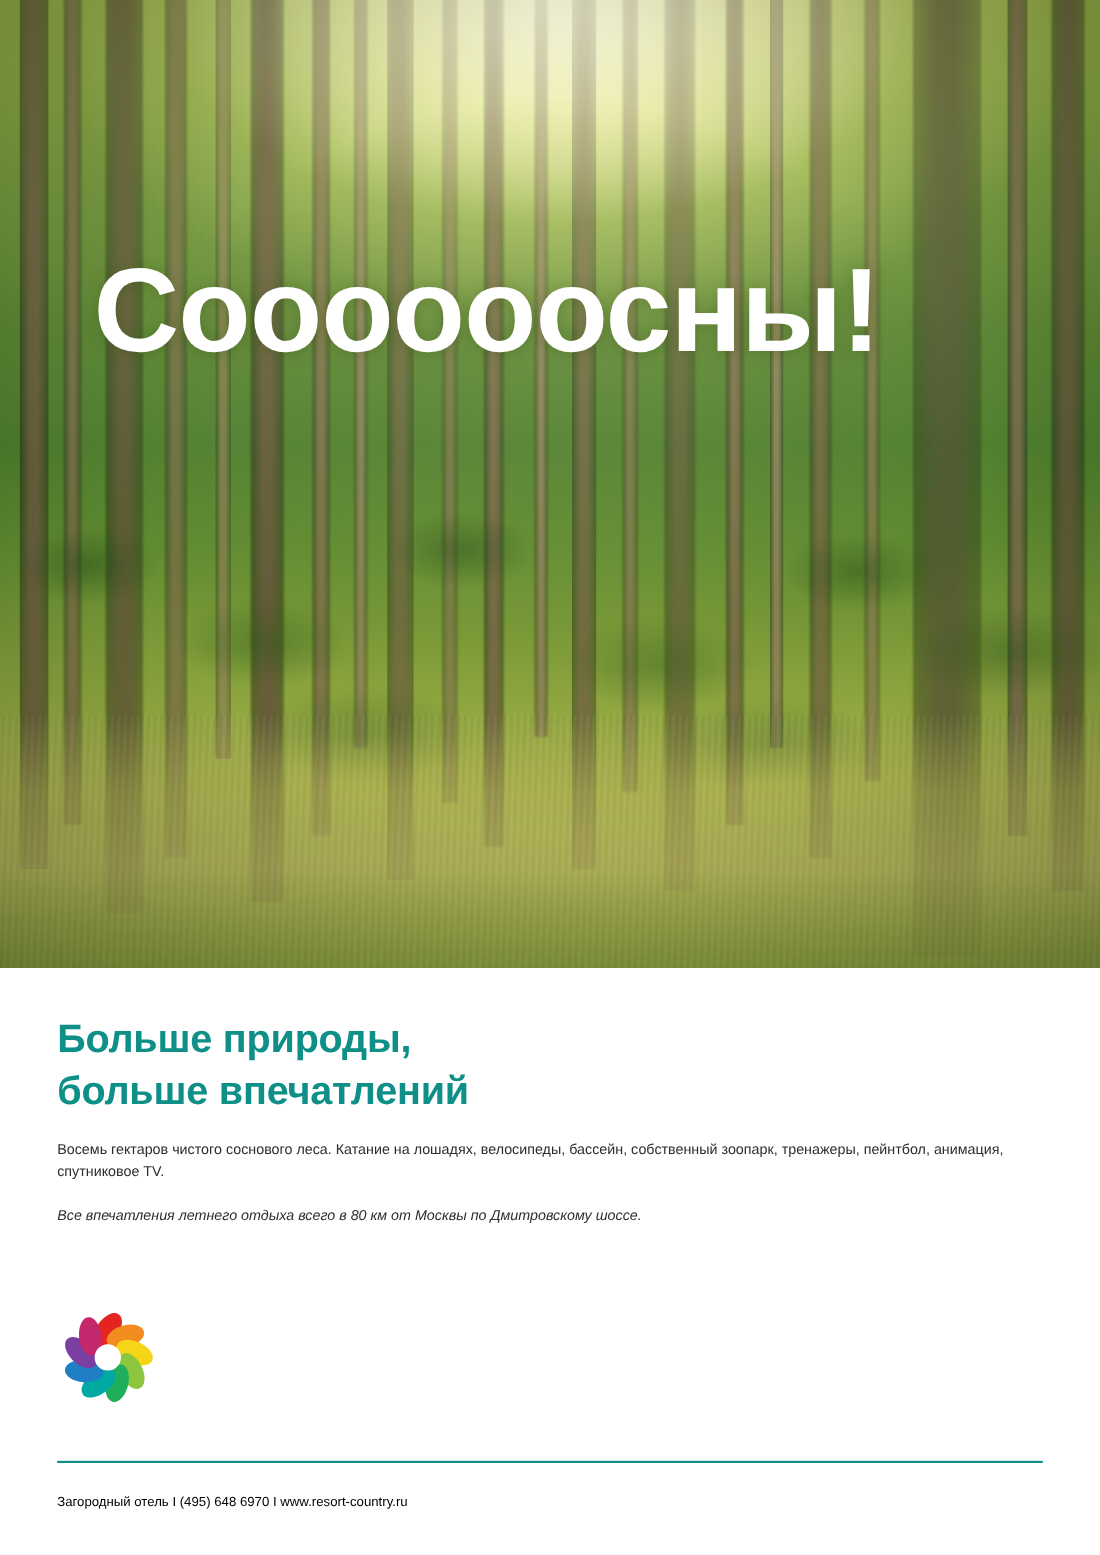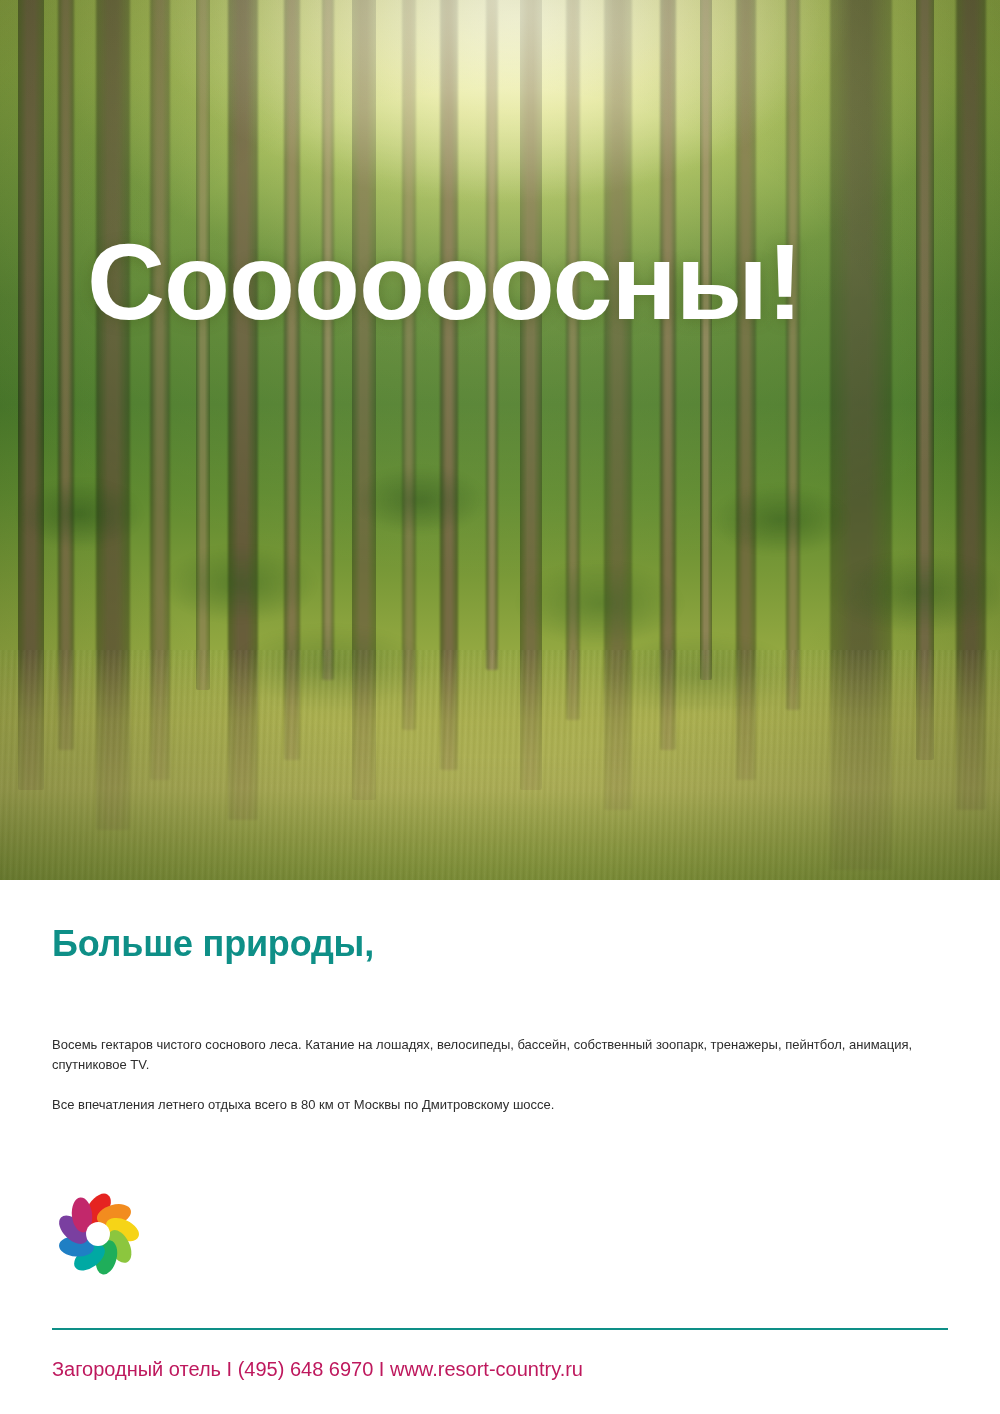--- a/index.html
+++ b/index.html
@@ -105,31 +105,32 @@
   }
   .hero-vignette {
     position: absolute;
     inset: 0;
     background: radial-gradient(ellipse 760px 640px at 50% 48%, rgba(0,0,0,0) 52%, rgba(10,25,5,0.28) 100%);
     pointer-events: none;
   }
 
   .headline {
     position: absolute;
-    left: 87px;
+    left: 70px;
     top: 228px;
     width: 880px;
     margin: 0;
     font-size: 108px;
     line-height: 1.0;
     font-weight: bold;
     color: #ffffff;
     letter-spacing: -1px;
     text-shadow: 0 2px 14px rgba(60,80,20,0.35);
     white-space: nowrap;
+    padding-left: 15px;
   }
 
   
   .content {
     position: absolute;
     left: 0;
     top: 880px;
     width: 1000px;
     height: 534px;
     background: #ffffff;
@@ -155,20 +156,21 @@
     width: 900px;
   }
   .body-copy p {
     margin: 0 0 20px 0;
     font-size: 13px;
     line-height: 1.55;
     color: #2d2d2d;
   }
   .body-copy p:last-child {
     margin-bottom: 0;
+    font-style: italic;
   }
 
   
   .logo-row {
     position: absolute;
     left: 52px;
     top: 308px;
     display: flex;
     align-items: center;
   }
@@ -191,22 +193,22 @@
     left: 52px;
     top: 448px;
     width: 896px;
     height: 2px;
     background: #0e8f87;
   }
   .footer-text {
     position: absolute;
     left: 52px;
     top: 478px;
-    font-size: 20px;
-    color: #be185d;
+    font-size: 12px;
+    color: #000000;
   }
 </style>
 </head>
 <body>
 
 <div class="poster">
 
   <div class="hero">
     <div class="hero-bg"></div>
     <div class="trunks">
@@ -237,20 +239,21 @@
     <div class="hero-grass"></div>
     <div class="hero-bloom"></div>
     <div class="hero-vignette"></div>
     <h1 class="headline">Соооооосны!</h1>
   </div>
 
   <div class="content">
 
     <h2 class="subhead">
       <span>Больше природы,</span><br>
+      <span>больше впечатлений</span>
     </h2>
 
     <div class="body-copy">
       <p>Восемь гектаров чистого соснового леса. Катание на лошадях, велосипеды, бассейн, собственный зоопарк, тренажеры, пейнтбол, анимация, спутниковое TV.</p>
       <p>Все впечатления летнего отдыха всего в 80 км от Москвы по Дмитровскому шоссе.</p>
     </div>
 
     <div class="logo-row">
       <span class="logo-mark">
         <svg viewBox="0 0 100 100" width="92" height="92" aria-hidden="true">

